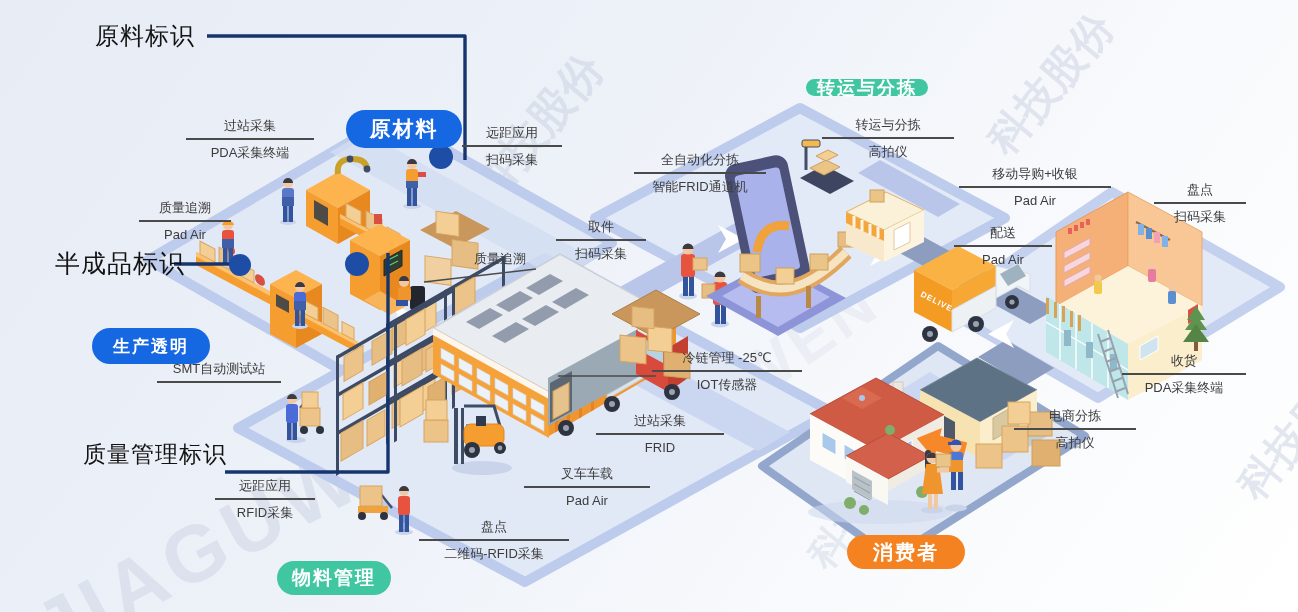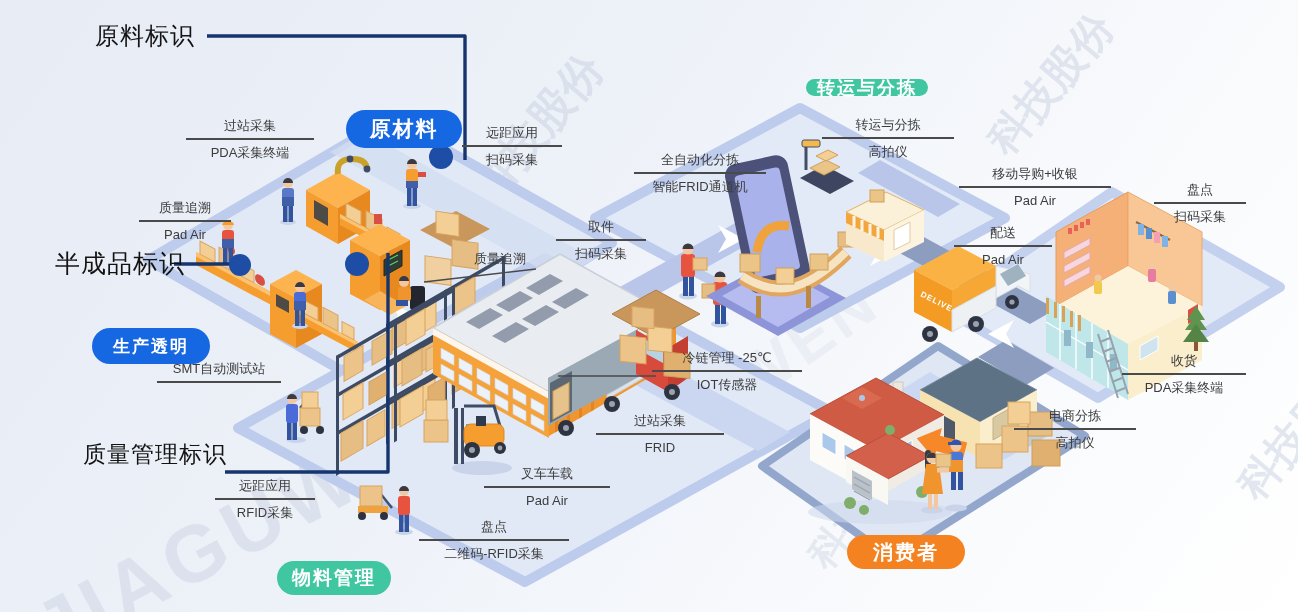--- a/index.html
+++ b/index.html
@@ -574,21 +574,21 @@
   <div class="lbl" style="left:215px;top:478px;width:100px;">
     <div class="t">远距应用</div>
     <div class="ln"></div>
     <div class="s">RFID采集</div>
   </div>
   <div class="lbl" style="left:419px;top:519px;width:150px;">
     <div class="t">盘点</div>
     <div class="ln"></div>
     <div class="s">二维码-RFID采集</div>
   </div>
-  <div class="lbl" style="left:484px;top:466px;width:126px;">
+  <div class="lbl" style="left:524px;top:466px;width:126px;">
     <div class="t">叉车车载</div>
     <div class="ln"></div>
     <div class="s">Pad Air</div>
   </div>
   <div class="lbl" style="left:596px;top:413px;width:128px;">
     <div class="t">过站采集</div>
     <div class="ln"></div>
     <div class="s">FRID</div>
   </div>
   <div class="lbl" style="left:652px;top:350px;width:150px;">

